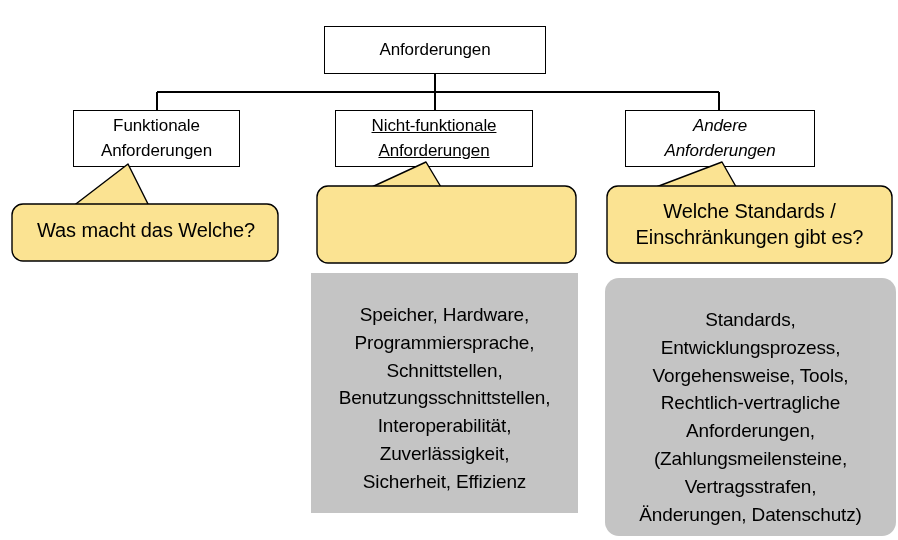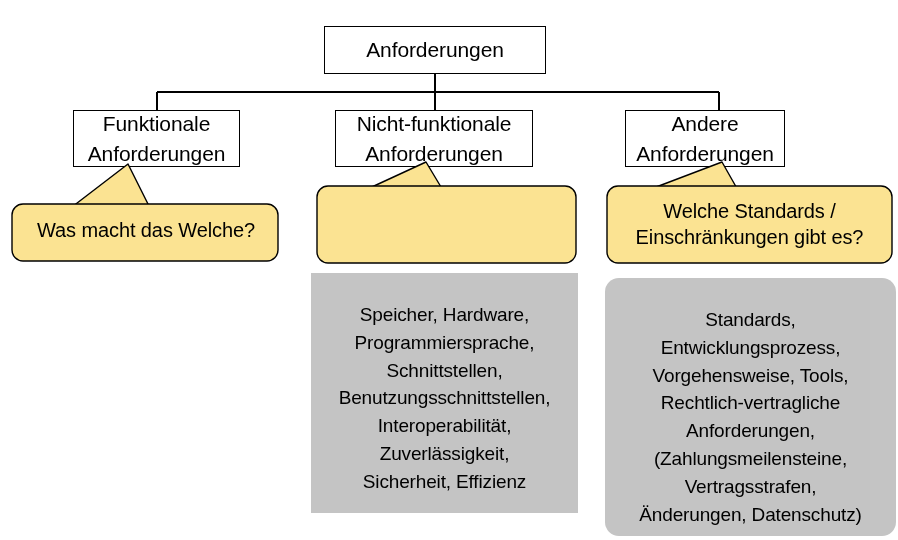--- a/index.html
+++ b/index.html
@@ -35,30 +35,30 @@
   
   .node {
     position: absolute;
     border: 1.6px solid #000000;
     background: #ffffff;
     display: flex;
     align-items: center;
     justify-content: center;
     text-align: center;
     z-index: 3;
-    font-size: 21px;
+    font-size: 17px;
     line-height: 1.42;
     letter-spacing: -0.1px;
   }
   .node-label { display: block; white-space: pre-line; }
 
   #node-root   { left: 324px; top: 26px;  width: 222px; height: 48px; }
   #node-fa     { left:  73px; top: 110px; width: 167px; height: 57px; }
-  #node-nfa    { left: 335px; top: 110px; width: 198px; height: 57px; }
-  #node-aa     { left: 625px; top: 110px; width: 160px; height: 57px; }
+  #node-nfa    { left: 335px; top: 110px; width: 198px; height: 57px; text-decoration: underline; }
+  #node-aa     { left: 625px; top: 110px; width: 190px; height: 57px; font-style: italic; }
 
   
   .callout {
     position: absolute;
     z-index: 4;
   }
   .callout svg { position: absolute; left: 0; top: 0; overflow: visible; }
   .callout-text {
     position: absolute;
     left: 0;

